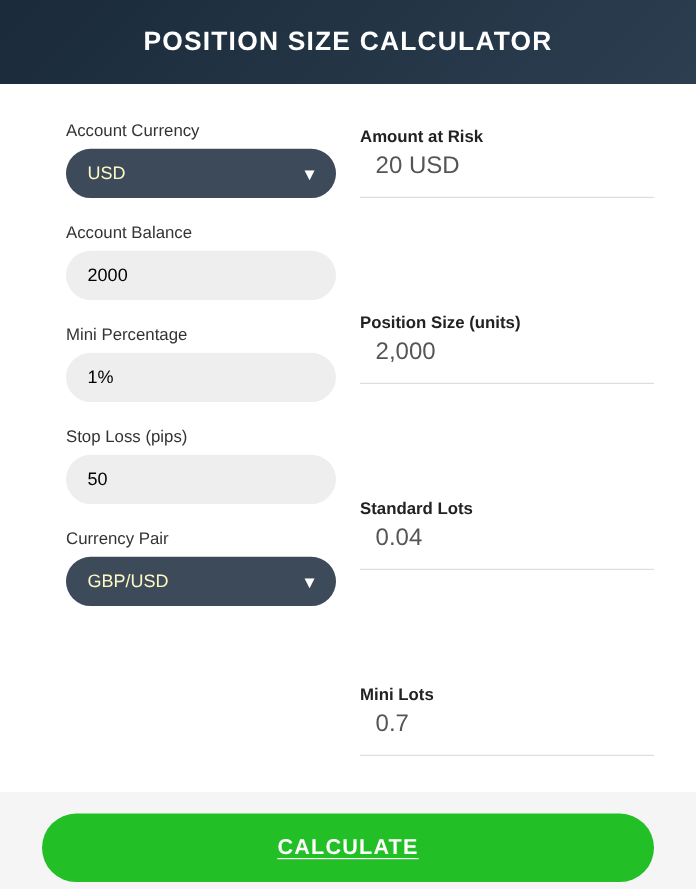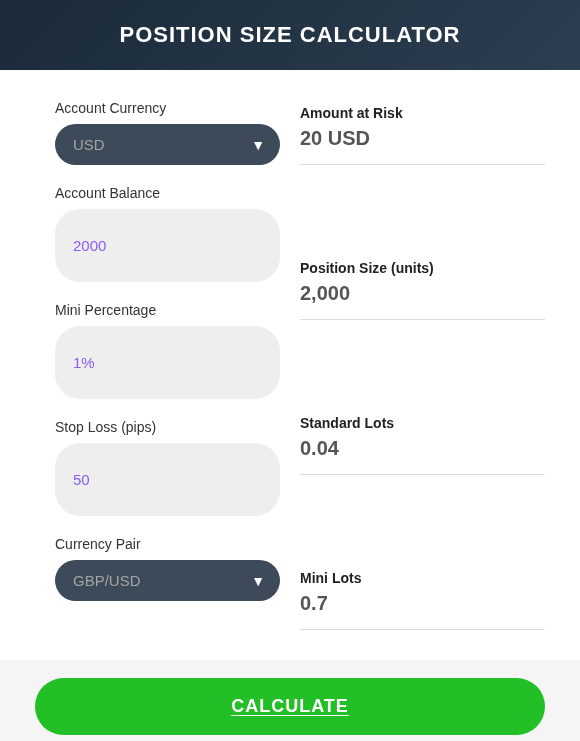--- a/index.html
+++ b/index.html
@@ -63,40 +63,40 @@
     .field-label {
       font-size: 14px;
       color: #333333;
       font-weight: 500;
     }
 
     .input-field {
       background: #eeeeee;
       border: none;
       border-radius: 25px;
-      padding: 28px 18px;
+      padding: 12px 18px;
       font-size: 15px;
-      color: #8b5cf6;
+      color: #000000;
       width: 100%;
       outline: none;
     }
 
     .select-wrapper {
       position: relative;
       display: inline-block;
       width: 100%;
     }
 
     .select-field {
       background: #3d4a5a;
       border: none;
       border-radius: 25px;
       padding: 12px 40px 12px 18px;
       font-size: 15px;
-      color: #a3a3a3;
+      color: #fef9c3;
       width: 100%;
       outline: none;
       appearance: none;
       cursor: pointer;
     }
 
     .select-arrow {
       position: absolute;
       right: 15px;
       top: 50%;
@@ -116,21 +116,22 @@
 
     .result-label {
       font-size: 14px;
       font-weight: bold;
       color: #222222;
     }
 
     .result-value {
       font-size: 20px;
       color: #555555;
-      font-weight: 700;
+      font-weight: 400;
+      margin-left: 13px;
     }
 
     .calculate-bar {
       background: #f5f5f5;
       padding: 18px 35px;
     }
 
     .calculate-button {
       background: #22c026;
       color: #ffffff;

